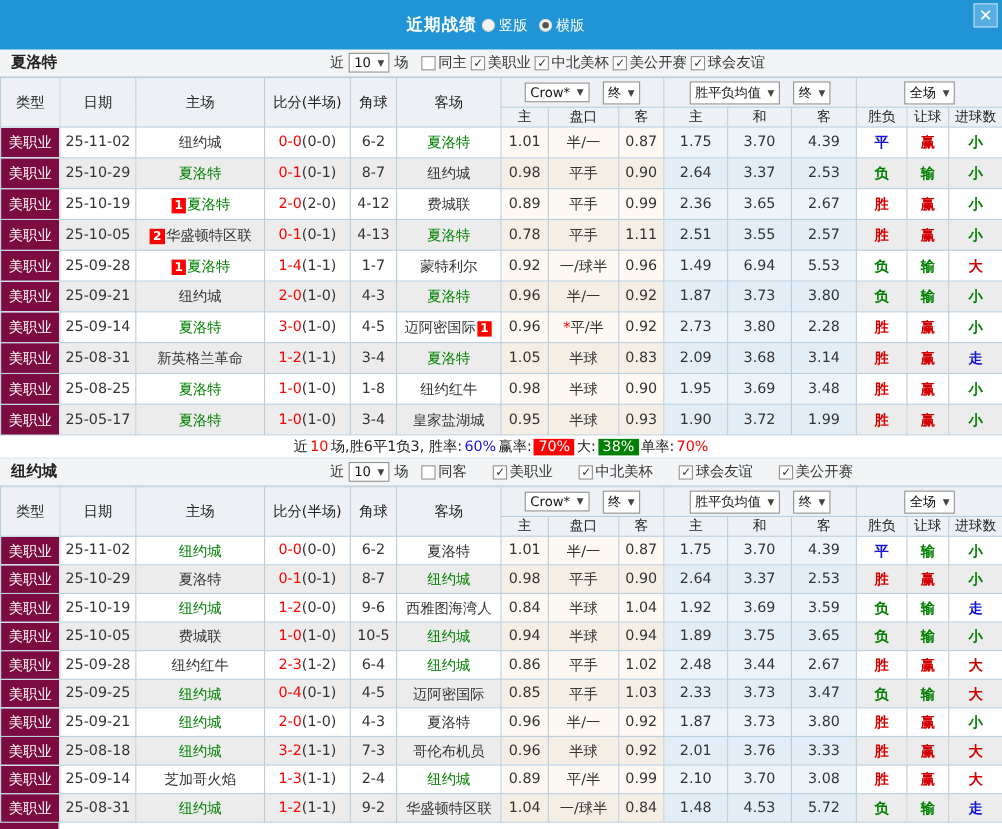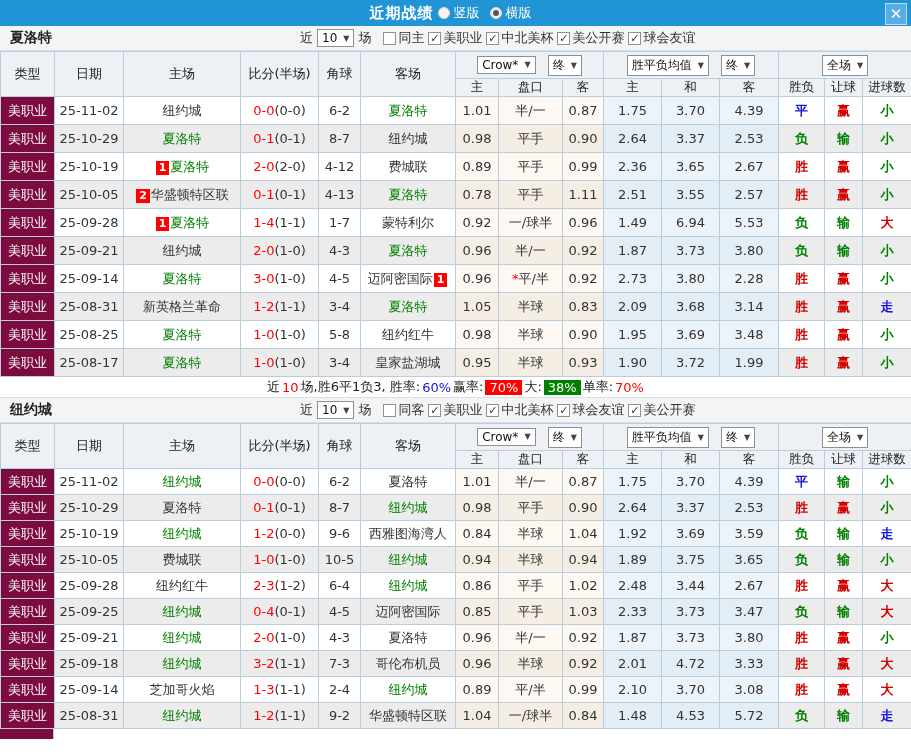--- a/index.html
+++ b/index.html
@@ -1,20 +1,20 @@
 <!DOCTYPE html>
 <html><head>
 <meta charset="utf-8">
 <style>
   * { box-sizing: border-box; margin: 0; padding: 0; }
   html,body { width: 911px; height: 754px; overflow: hidden; background: #fff;
     font-family: "DejaVu Sans", "Liberation Sans", sans-serif; }
 
   
-  .titlebar { position: relative; height: 26px; background: #2094d4;
+  .titlebar { position: relative; height: 45px; background: #2094d4;
     display: flex; align-items: center; justify-content: center; }
   .titlebar .title { color: #fff; font-weight: bold; font-size: 15px; letter-spacing: 1px; }
   .radio-group { display: flex; align-items: center; margin-left: 4px; }
   .radio-item { display: flex; align-items: center; margin-right: 10px; cursor: pointer; }
   .radio-circle { width: 12px; height: 12px; border-radius: 50%; background: #f3f3f3;
     border: 1px solid #d7d7d7; display: inline-flex; align-items: center; justify-content: center; }
   .radio-circle .dot { width: 6px; height: 6px; border-radius: 50%; background: #555; display: none; }
   .radio-item.selected .radio-circle .dot { display: block; }
   .radio-label { color: #fff; font-size: 13px; margin-left: 4px; }
   .close-btn { position: absolute; right: 4px; top: 3px; width: 22px; height: 22px;
@@ -346,35 +346,35 @@
             <td class="avgc">3.14</td>
             <td class="resc c-red">胜</td>
             <td class="resc c-red">赢</td>
             <td class="resc c-blue">走</td>
           </tr>
           <tr>
             <td class="type-cell">美职业</td>
             <td class="plain">25-08-25</td>
             <td class="plain"><span class="team-green">夏洛特</span></td>
             <td class="plain"><span class="score-main">1-0</span><span class="score-half">(1-0)</span></td>
-            <td class="plain">5-8</td>
+            <td class="plain">1-8</td>
             <td class="plain"><span>纽约红牛</span></td>
             <td class="crow">0.98</td>
             <td class="crow">半球</td>
             <td class="crow">0.90</td>
             <td class="avgc">1.95</td>
             <td class="avgc">3.69</td>
             <td class="avgc">3.48</td>
             <td class="resc c-red">胜</td>
             <td class="resc c-red">赢</td>
             <td class="resc c-green">小</td>
           </tr>
           <tr>
             <td class="type-cell">美职业</td>
-            <td class="plain">25-08-17</td>
+            <td class="plain">25-05-17</td>
             <td class="plain"><span class="team-green">夏洛特</span></td>
             <td class="plain"><span class="score-main">1-0</span><span class="score-half">(1-0)</span></td>
             <td class="plain">3-4</td>
             <td class="plain"><span>皇家盐湖城</span></td>
             <td class="crow">0.95</td>
             <td class="crow">半球</td>
             <td class="crow">0.93</td>
             <td class="avgc">1.90</td>
             <td class="avgc">3.72</td>
             <td class="avgc">1.99</td>
@@ -402,21 +402,21 @@
   <div class="team-section s2">
     <div class="filter-row">
       <span class="team-name">纽约城</span>
       <div class="filters">
         <span>近</span>
         <span class="select-box">
           <span>10</span>
           <span class="arr">▼</span>
         </span>
         <span>场</span>
-        <span class="cb-list" style="display: inline-flex; ">
+        <span class="cb-list" style="display: inline-flex;  gap: 20px;">
             <span class="cb-item gap">
               <span class="cb-box"></span>
               <span>同客</span>
             </span>
             <span class="cb-item checked">
               <span class="cb-box">
                 <span class="mark">✓</span>
               </span>
               <span>美职业</span>
             </span>
@@ -621,30 +621,30 @@
             <td class="crow">0.92</td>
             <td class="avgc">1.87</td>
             <td class="avgc">3.73</td>
             <td class="avgc">3.80</td>
             <td class="resc c-red">胜</td>
             <td class="resc c-red">赢</td>
             <td class="resc c-green">小</td>
           </tr>
           <tr>
             <td class="type-cell">美职业</td>
-            <td class="plain">25-09-18</td>
+            <td class="plain">25-08-18</td>
             <td class="plain"><span class="team-green">纽约城</span></td>
             <td class="plain"><span class="score-main">3-2</span><span class="score-half">(1-1)</span></td>
             <td class="plain">7-3</td>
             <td class="plain"><span>哥伦布机员</span></td>
             <td class="crow">0.96</td>
             <td class="crow">半球</td>
             <td class="crow">0.92</td>
             <td class="avgc">2.01</td>
-            <td class="avgc">4.72</td>
+            <td class="avgc">3.76</td>
             <td class="avgc">3.33</td>
             <td class="resc c-red">胜</td>
             <td class="resc c-red">赢</td>
             <td class="resc c-red">大</td>
           </tr>
           <tr>
             <td class="type-cell">美职业</td>
             <td class="plain">25-09-14</td>
             <td class="plain"><span>芝加哥火焰</span></td>
             <td class="plain"><span class="score-main">1-3</span><span class="score-half">(1-1)</span></td>

